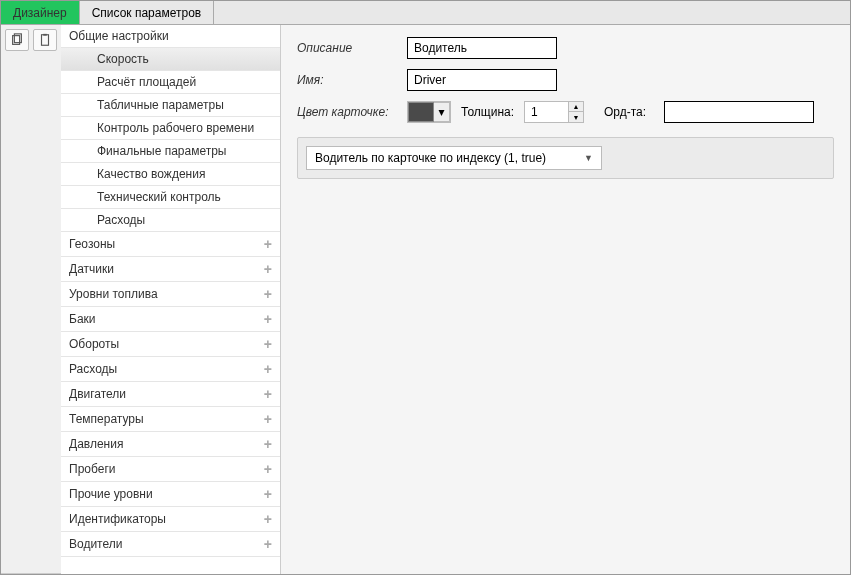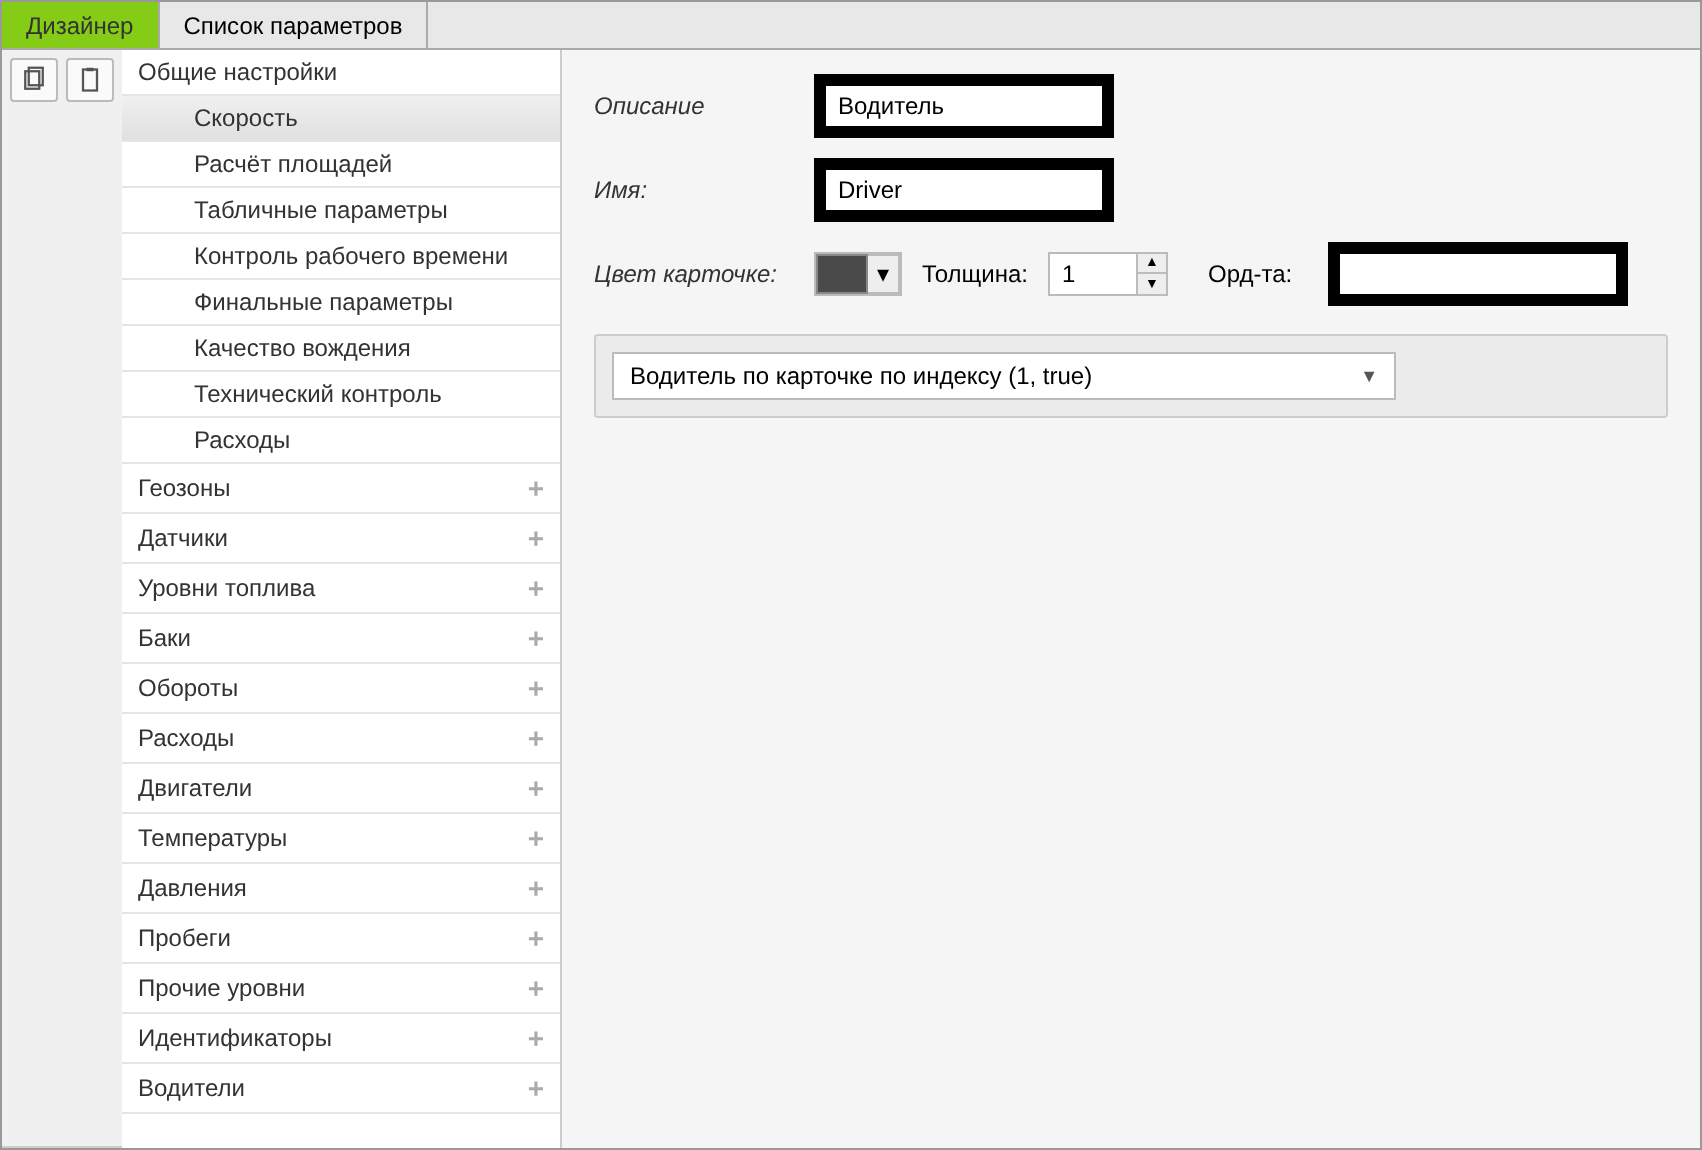--- a/index.html
+++ b/index.html
@@ -19,21 +19,21 @@
       height: 24px;
     }
     .tab {
       padding: 4px 12px;
       border-right: 1px solid #aaa;
       cursor: pointer;
       display: flex;
       align-items: center;
     }
     .tab.active {
-      background: #84cc16;
+      background: #22c55e;
       color: #333;
     }
     .main {
       display: flex;
       height: calc(100% - 24px);
     }
     .sidebar {
       width: 280px;
       border-right: 1px solid #ccc;
       background: #fff;
@@ -95,21 +95,21 @@
       align-items: center;
       margin-bottom: 10px;
       gap: 10px;
     }
     .form-label {
       width: 100px;
       color: #333;
       font-style: italic;
     }
     .form-input {
-      border: 6px solid #000000;
+      border: 1px solid #000000;
       padding: 3px 6px;
       font-size: 12px;
       width: 150px;
       background: #fff;
     }
     .color-swatch {
       width: 26px;
       height: 20px;
       background: #4a4a4a;
       border: 1px solid #888;
@@ -164,21 +164,21 @@
       background: #ebebeb;
       border: 1px solid #ccc;
       padding: 8px;
       margin-top: 14px;
       border-radius: 2px;
     }
     .dropdown {
       border: 1px solid #bbb;
       background: #fff;
       padding: 4px 8px;
-      width: 392px;
+      width: 296px;
       display: flex;
       justify-content: space-between;
       align-items: center;
       cursor: pointer;
     }
     .dropdown .arrow { font-size: 9px; color: #555; }
   </style>
 </head>
 <body>
 

